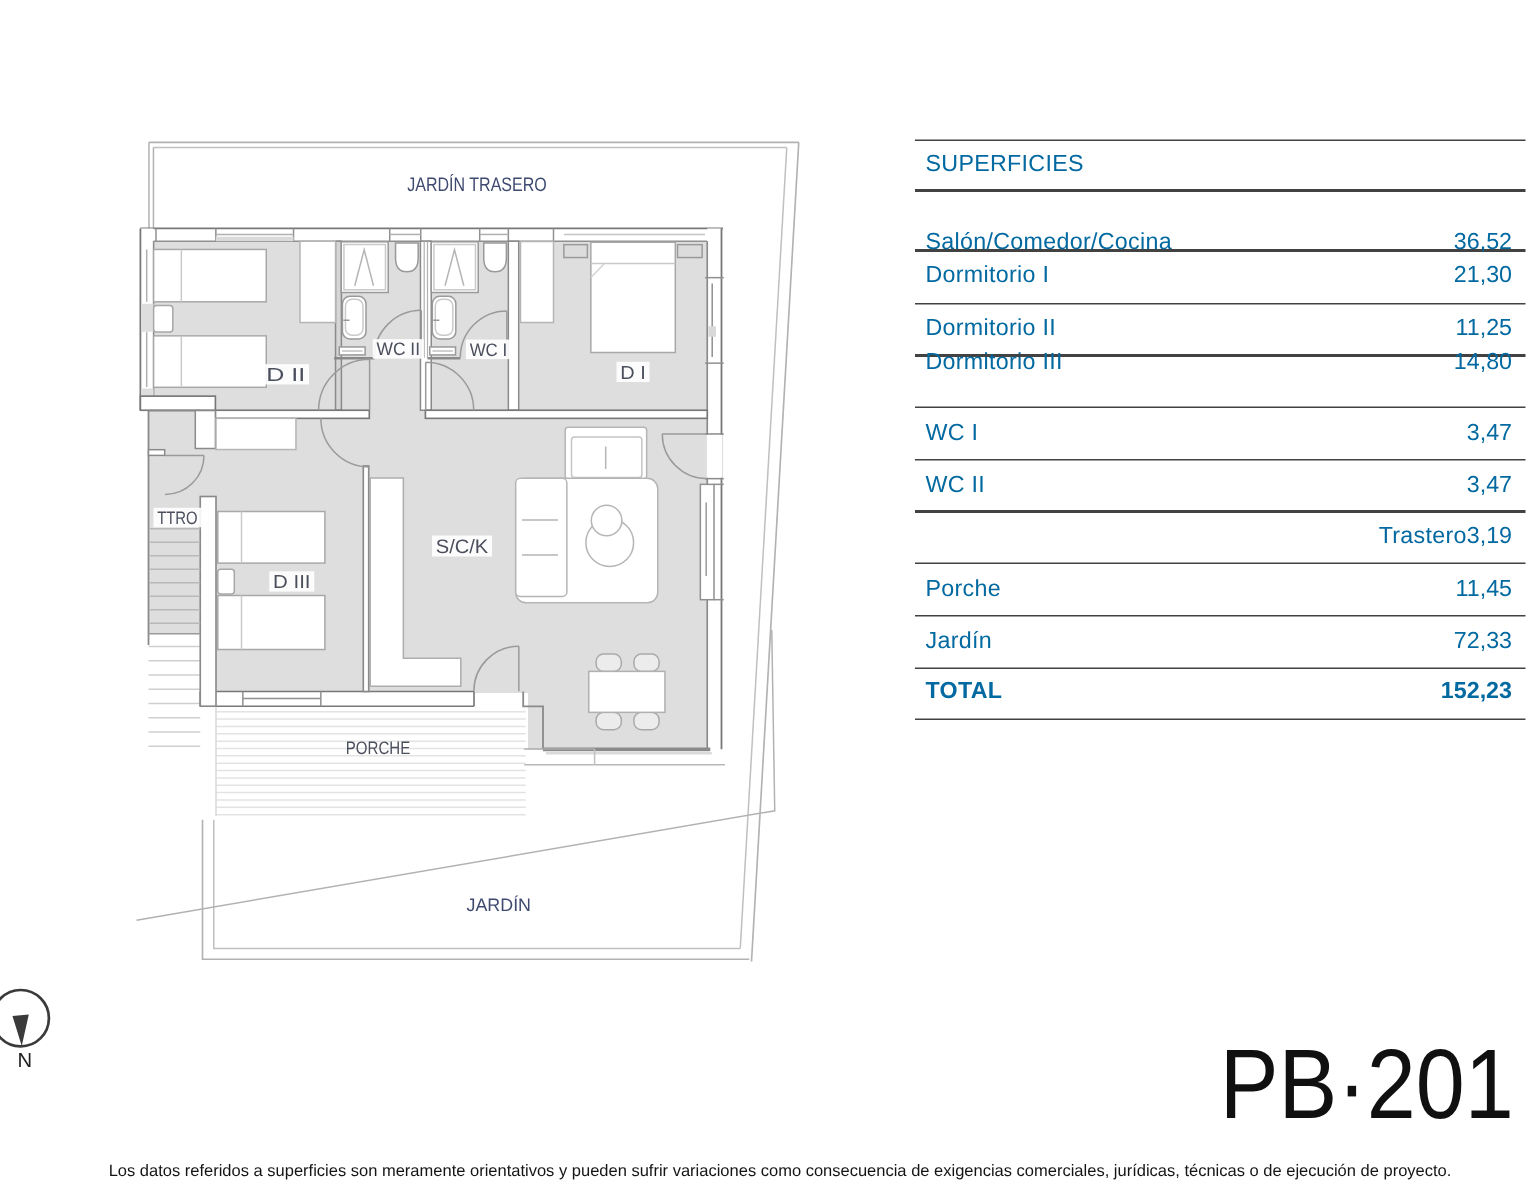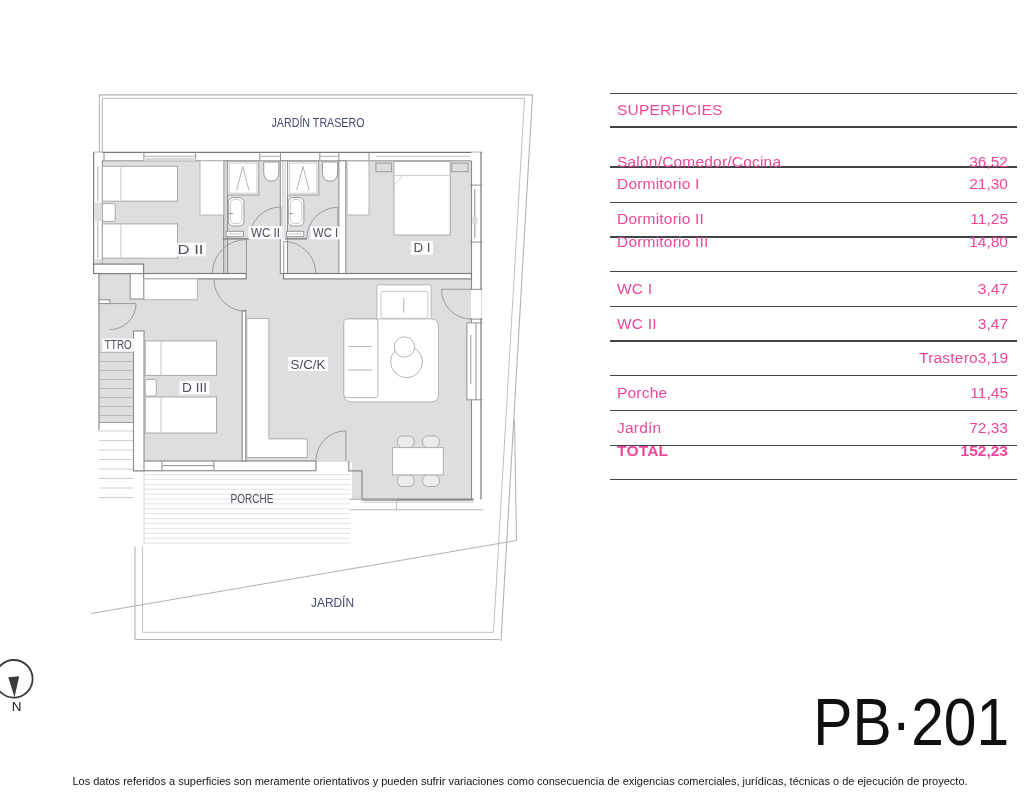--- a/index.html
+++ b/index.html
@@ -1,21 +1,21 @@
 <!DOCTYPE html>
 <html><head>
 <meta charset="utf-8">
 <style>
   html,body{margin:0;padding:0;background:#fff;width:1024px;height:800px;overflow:hidden;
     font-family:"Liberation Sans", sans-serif;}
   #page{position:relative;width:1016px;height:800px;background:#fff;}
   .abs{position:absolute;}
   .tline{position:absolute;height:1.3px;background:#424242;left:610px;width:407px;}
   .trow{position:absolute;left:610px;width:407px;display:flex;align-items:center;
-        justify-content:space-between;font-size:15.5px;color:#ec4899;}
+        justify-content:space-between;font-size:15.5px;color:#0369a1;}
   .trow .l{padding-left:7px;letter-spacing:0.2px;}
   .trow .v{padding-right:9px;}
 </style>
 </head>
 <body>
 <div id="page">
 
 <svg id="plan" class="abs" style="left:0;top:0" width="1024" height="800" viewBox="0 0 1024 800">
 
 <path d="M 99.3 94.9 H 532.5" stroke="#b2b2b2" stroke-width="1.1" fill="none"></path>
@@ -378,21 +378,21 @@
         <span class="v">3,19</span>
       </div>
 <div class="trow" style="top:376.1px;height:33.69999999999999px;">
         <span class="l">Porche</span>
         <span class="v">11,45</span>
       </div>
 <div class="trow" style="top:410.8px;height:33.69999999999999px;">
         <span class="l">Jardín</span>
         <span class="v">72,33</span>
       </div>
-<div class="trow" style="top:434px;height:33.69999999999999px;font-weight:bold;">
+<div class="trow" style="top:444px;height:33.69999999999999px;font-weight:bold;">
         <span class="l">TOTAL</span>
         <span class="v">152,23</span>
       </div>
 </div>
 
 <div class="abs" style="right:7px;top:684px;font-size:66px;color:#101010;letter-spacing:0px;transform:scaleX(0.89);transform-origin:100% 50%;">PB·201</div>
 
 <div class="abs" style="left:8px;top:775.5px;width:1024px;text-align:center;font-size:11px;line-height:1;color:#141414;">Los datos referidos a superficies son meramente orientativos y pueden sufrir variaciones como consecuencia de exigencias comerciales, jurídicas, técnicas o de ejecución de proyecto.</div>
 </div>
 

